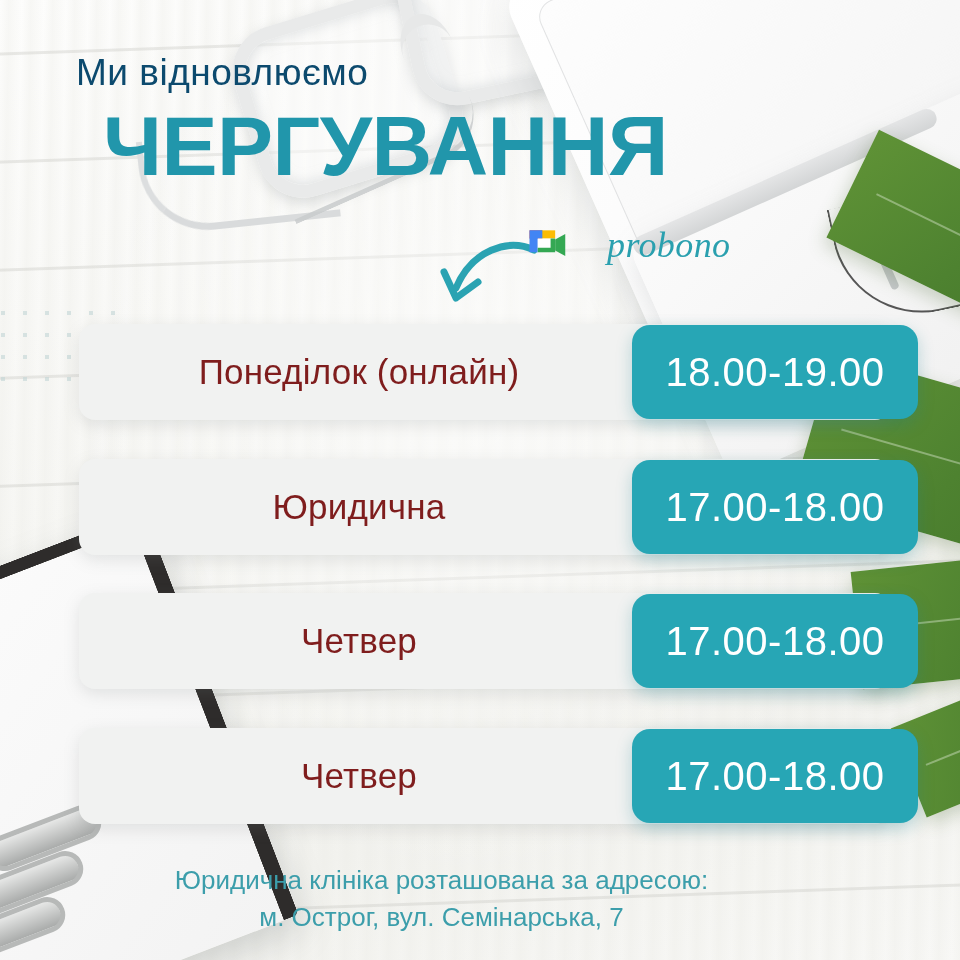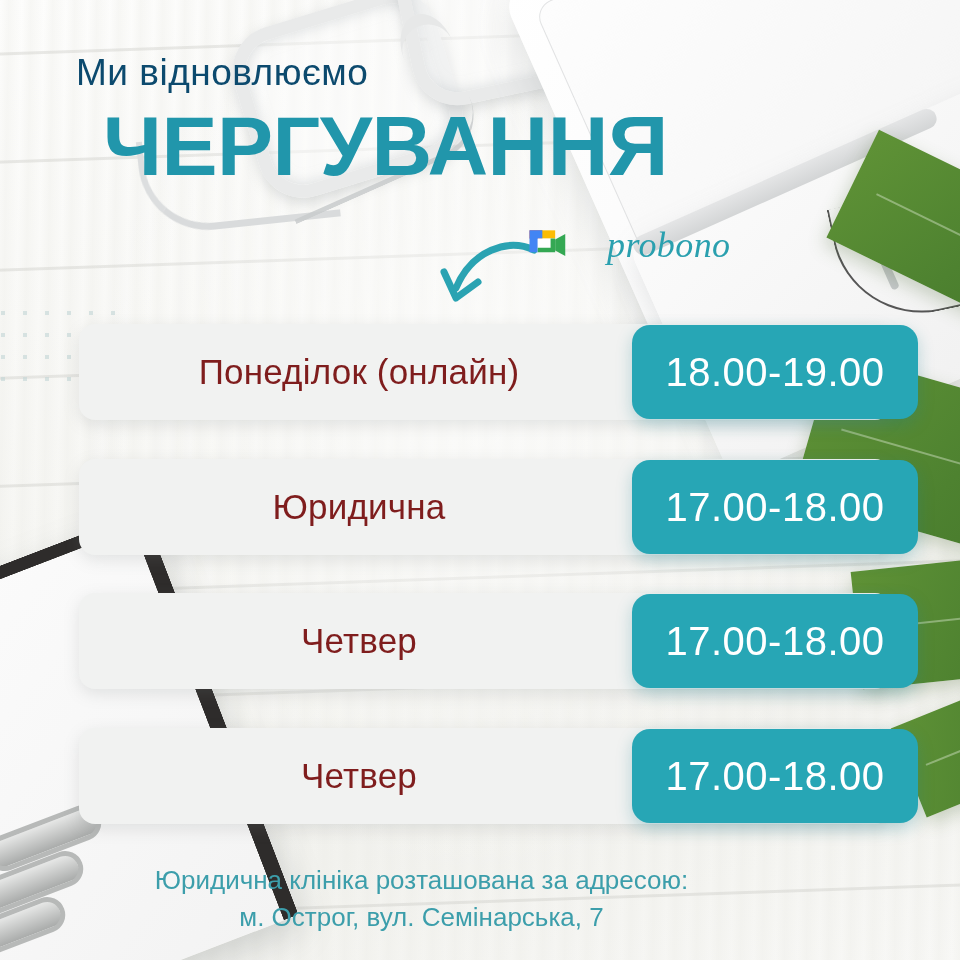--- a/index.html
+++ b/index.html
@@ -219,20 +219,21 @@
     white-space: nowrap;
   }
 
   
   .footer {
     position: absolute; left: 0; top: 862px; width: 843px;
     text-align: center;
     color: #3c9eab;
     font-size: 26px;
     line-height: 1.42;
+    padding-left: 20px;
   }
   .footer .fl { display: block; }
 </style>
 </head>
 <body>
 
 <div id="poster">
 
   <div class="bg-wood"></div>
   <div class="bg-vign"></div>

